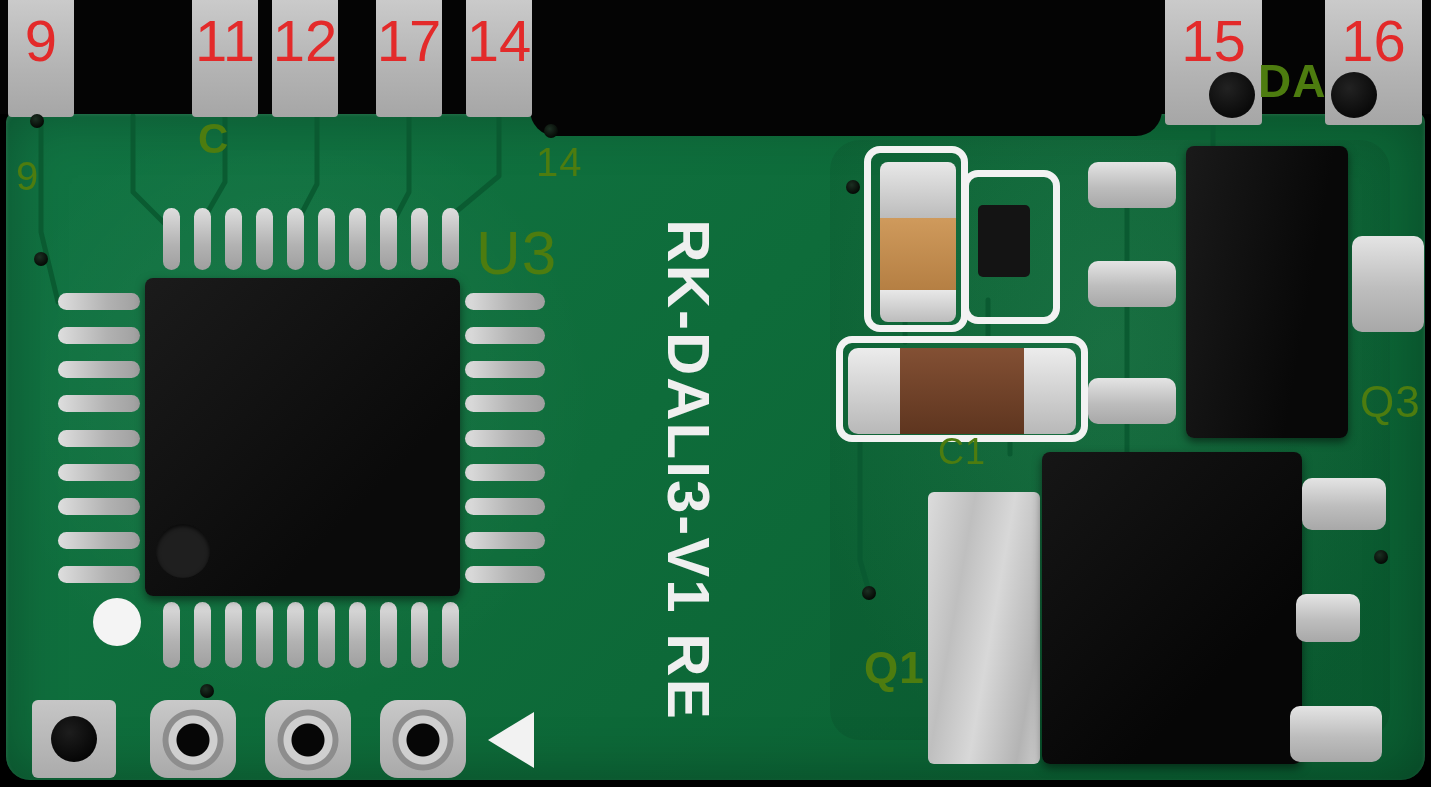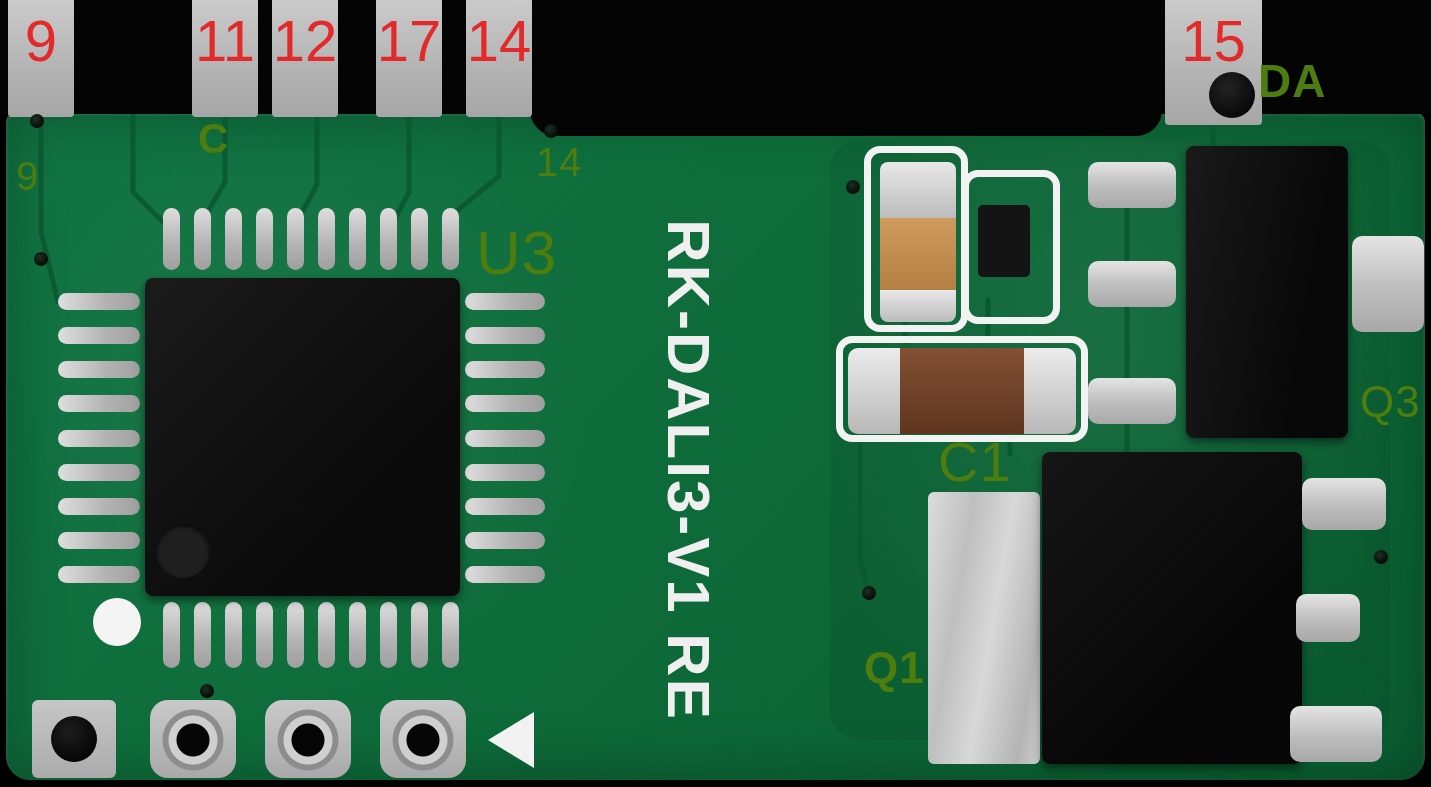--- a/index.html
+++ b/index.html
@@ -137,20 +137,24 @@
       <span class="pad-num">17</span>
     </div>
   <div class="pad-top" style="left:466px">
       <span class="pad-num">14</span>
     </div>
 
   <div class="pad-top wide" style="left:1165px">
     <span class="pad-num">15</span>
     <div class="pad-hole" style="left:44px; top:72px"></div>
   </div>
+  <div class="pad-top wide" style="left:1325px">
+    <span class="pad-num">16</span>
+    <div class="pad-hole" style="left:6px; top:72px"></div>
+  </div>
 
   <div class="silk" style="left:1258px; top:58px; font-size:46px">DA</div>
 
   <div class="pins-row pins-top">
     <div class="pin-v"></div>
       <div class="pin-v"></div>
       <div class="pin-v"></div>
       <div class="pin-v"></div>
       <div class="pin-v"></div>
       <div class="pin-v"></div>
@@ -211,21 +215,21 @@
     <div class="end" style="height:32px"></div>
   </div>
   <div class="smallpart"></div>
 
   <div class="outline" style="left:836px; top:336px; width:252px; height:106px"></div>
   <div class="cap-h">
     <div class="end"></div>
     <div class="body"></div>
     <div class="end"></div>
   </div>
-  <div class="silk" style="left:938px; top:434px; font-size:56px; font-weight:400">C1</div>
+  <div class="silk" style="left:938px; top:434px; font-size:36px; font-weight:400">C1</div>
 
   <div class="silver" style="position:absolute; left:1088px; top:162px; width:88px; height:46px"></div>
   <div class="silver" style="position:absolute; left:1088px; top:261px; width:88px; height:46px"></div>
   <div class="silver" style="position:absolute; left:1088px; top:378px; width:88px; height:46px"></div>
 
   <div class="q3-body"></div>
   <div class="q3-tab silver"></div>
   <div class="silk" style="left:1360px; top:380px; font-size:44px; font-weight:400">Q3</div>
 
   <div class="q1-pad"></div>

